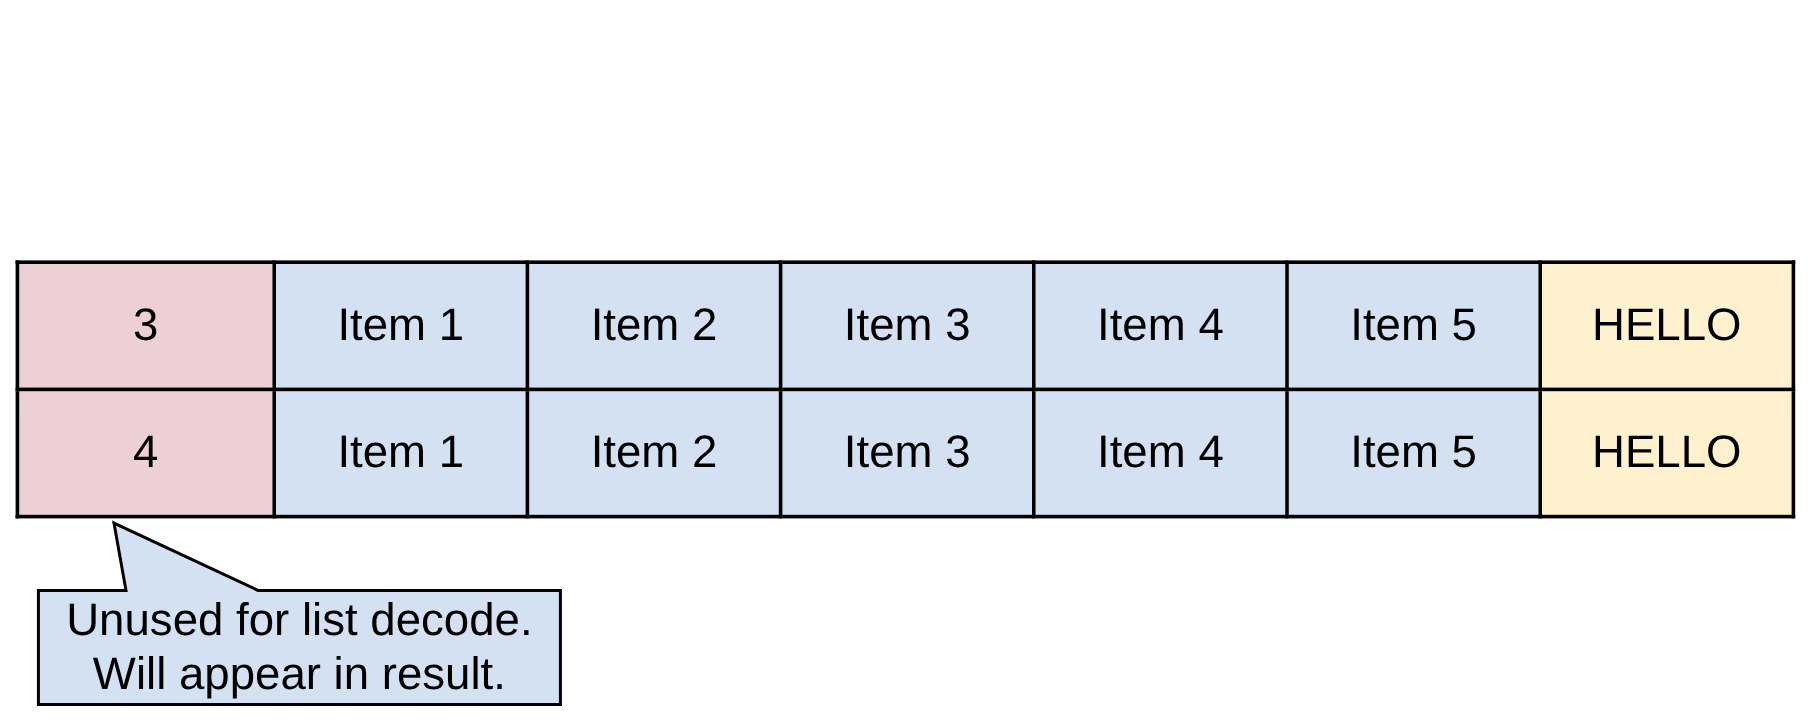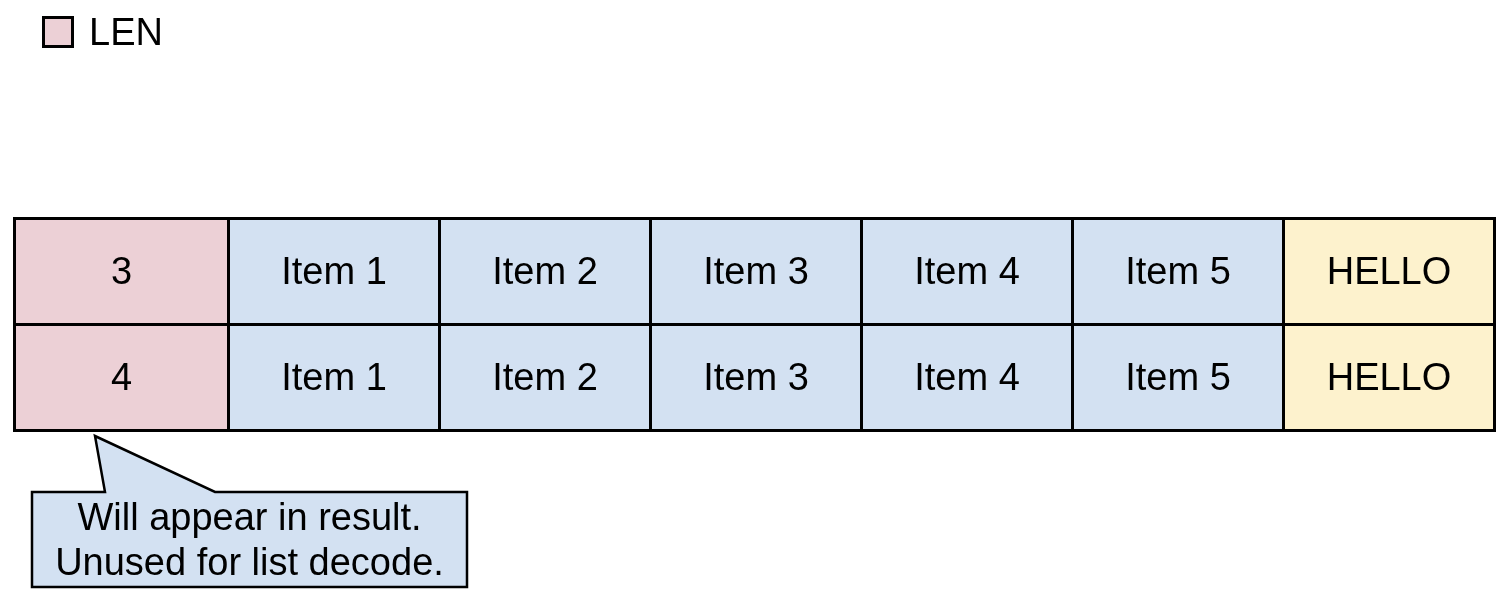--- a/index.html
+++ b/index.html
@@ -86,24 +86,20 @@
     line-height: 45px;
     white-space: nowrap;
   }
 </style>
 </head>
 <body>
 
 <div class="canvas">
 
   <div class="legend">
-    <div class="legend-row">
-      <span class="swatch" style="background-color: rgb(236, 208, 214);"></span>
-      <span class="legend-label">LEN</span>
-    </div>
   </div>
 
   <table class="layout-table">
     <colgroup>
       <col class="col-len">
       <col class="col-item">
       <col class="col-item">
       <col class="col-item">
       <col class="col-item">
       <col class="col-item">
@@ -128,17 +124,17 @@
         <td style="background-color: rgb(211, 225, 242);">Item 5</td>
         <td style="background-color: rgb(253, 242, 205);">HELLO</td>
       </tr>
     </tbody>
   </table>
 
   <svg class="callout-svg" width="500" height="176" viewBox="0 0 500 176" aria-hidden="true">
     <path d="M32,62 H105 L95,6 L215,62 H467 V157 H32 Z" stroke="#000000" stroke-width="2.5" stroke-linejoin="miter" fill="#d3e1f2"></path>
   </svg>
   <div class="callout-text">
+    <div>Unused for list decode.</div>
     <div>Will appear in result.</div>
-    <div>Unused for list decode.</div>
   </div>
 
 </div>
 
 </body></html>

